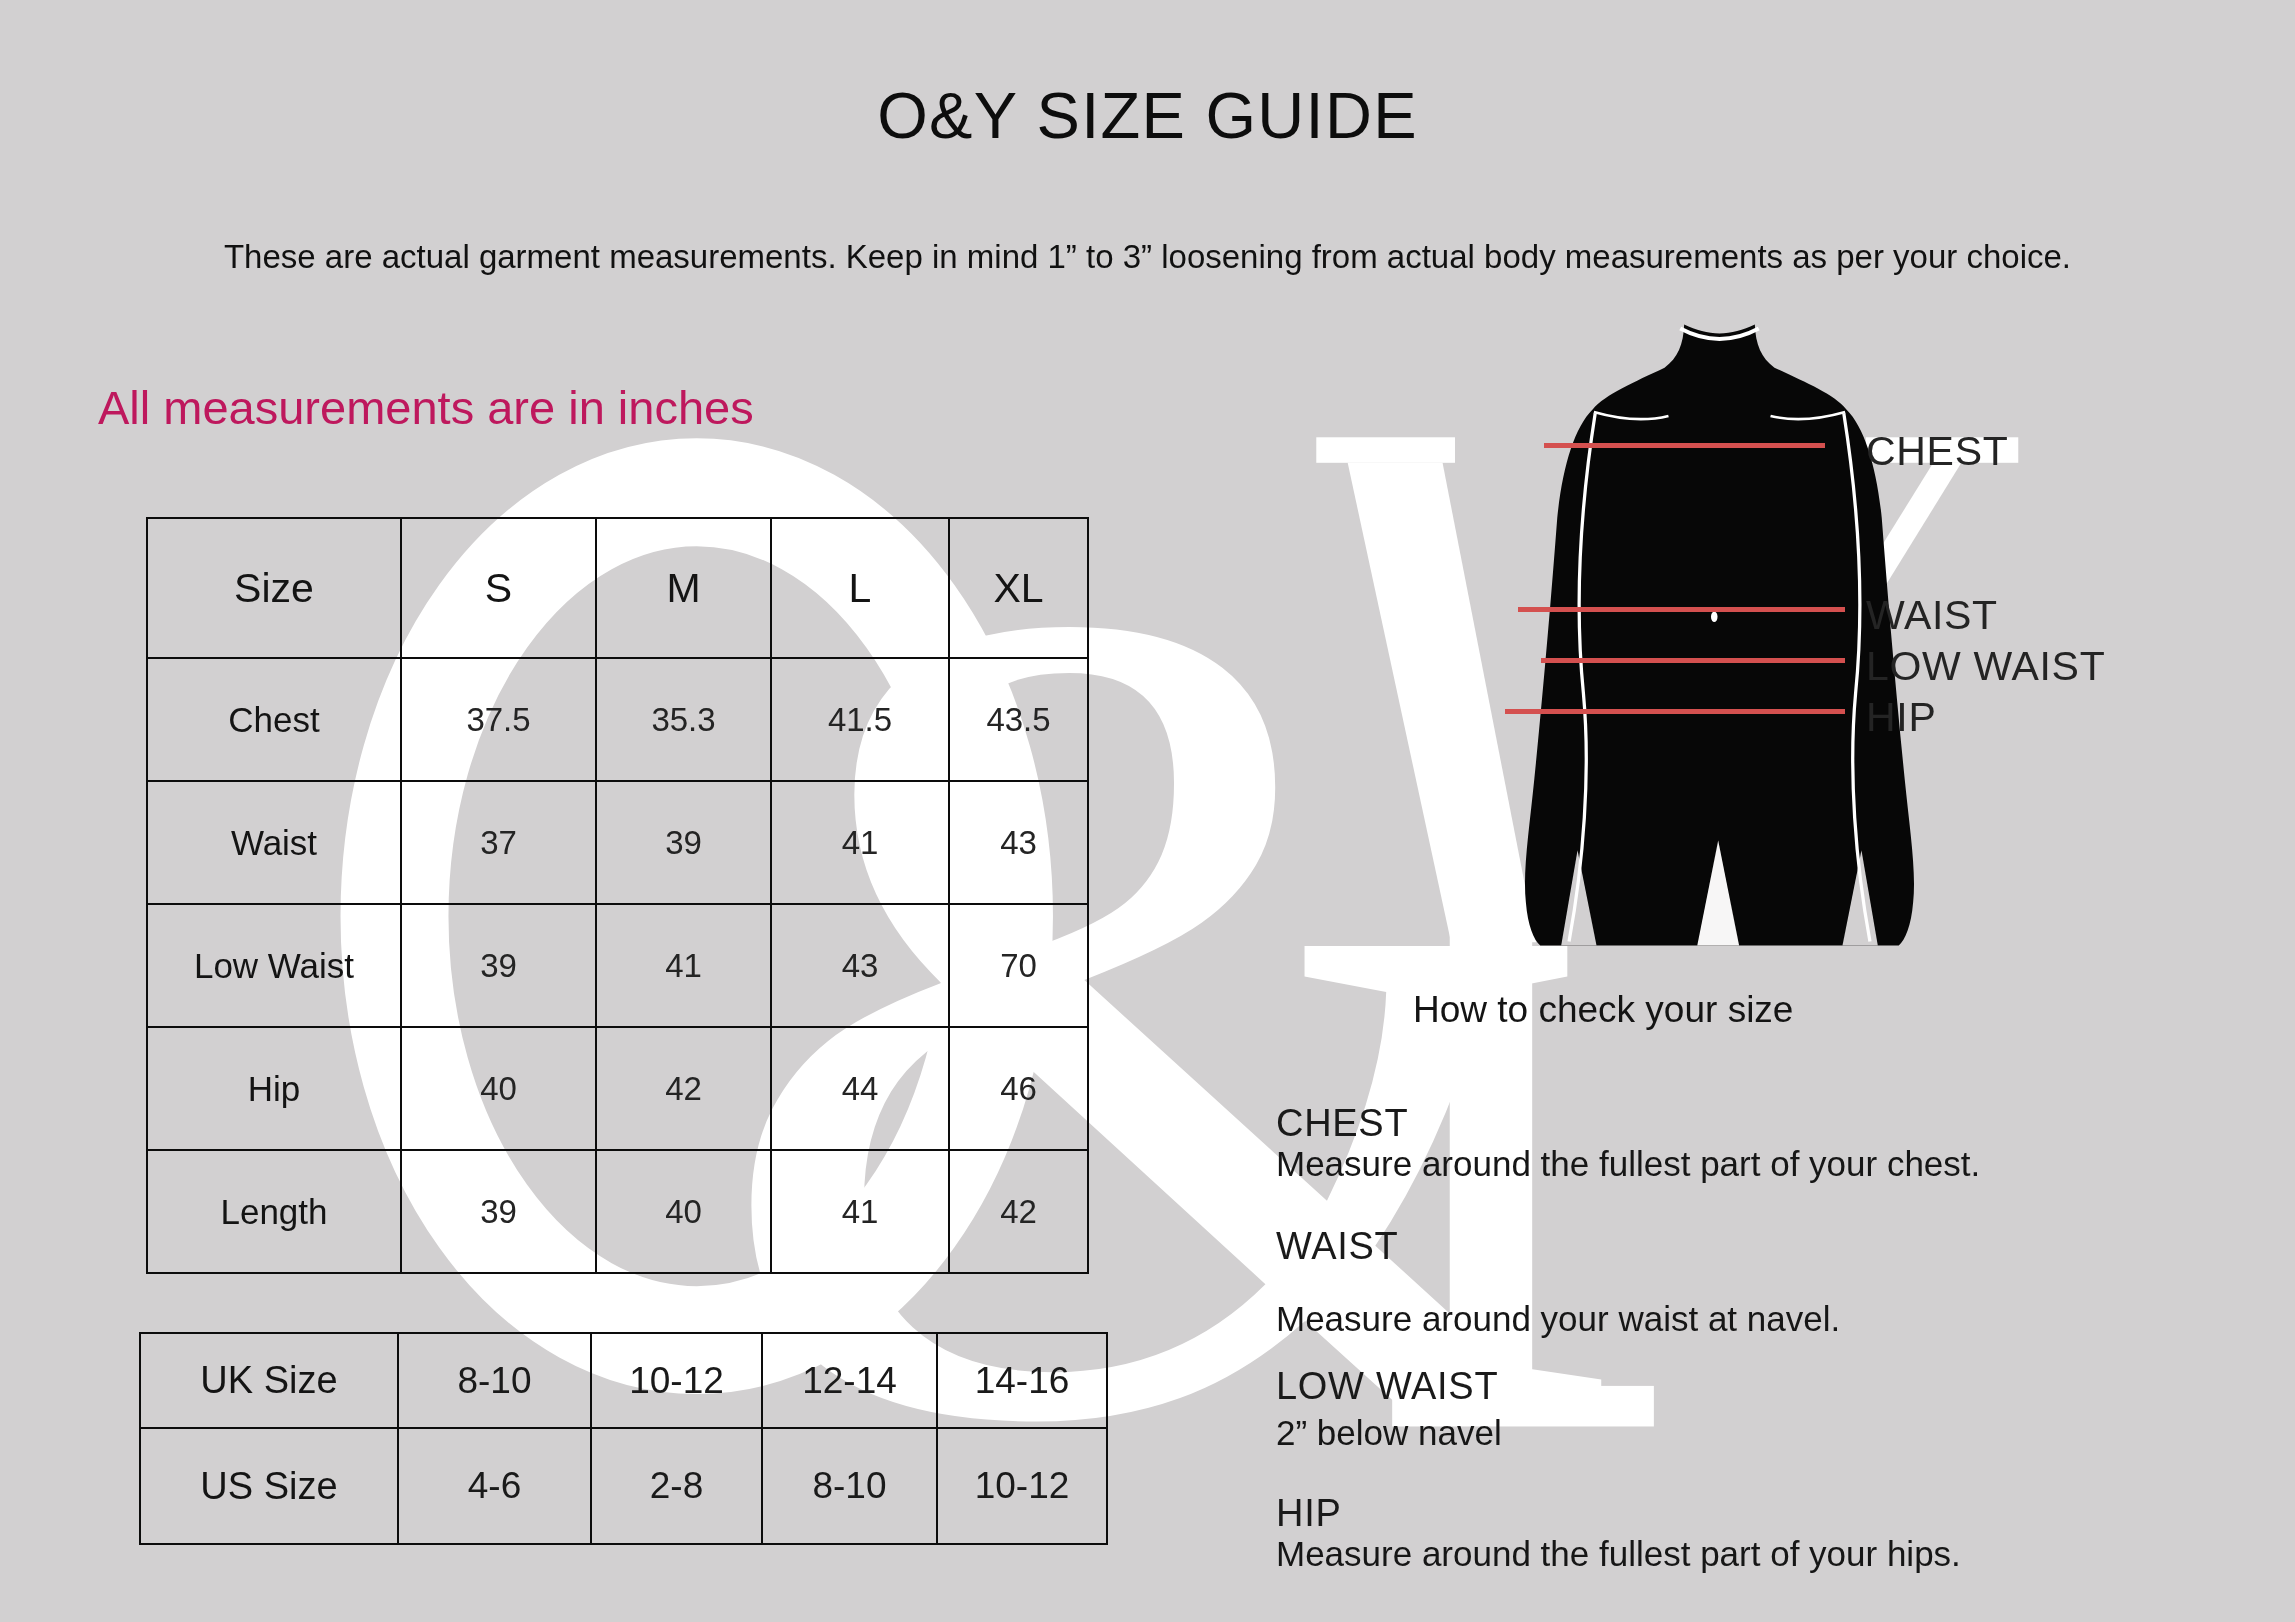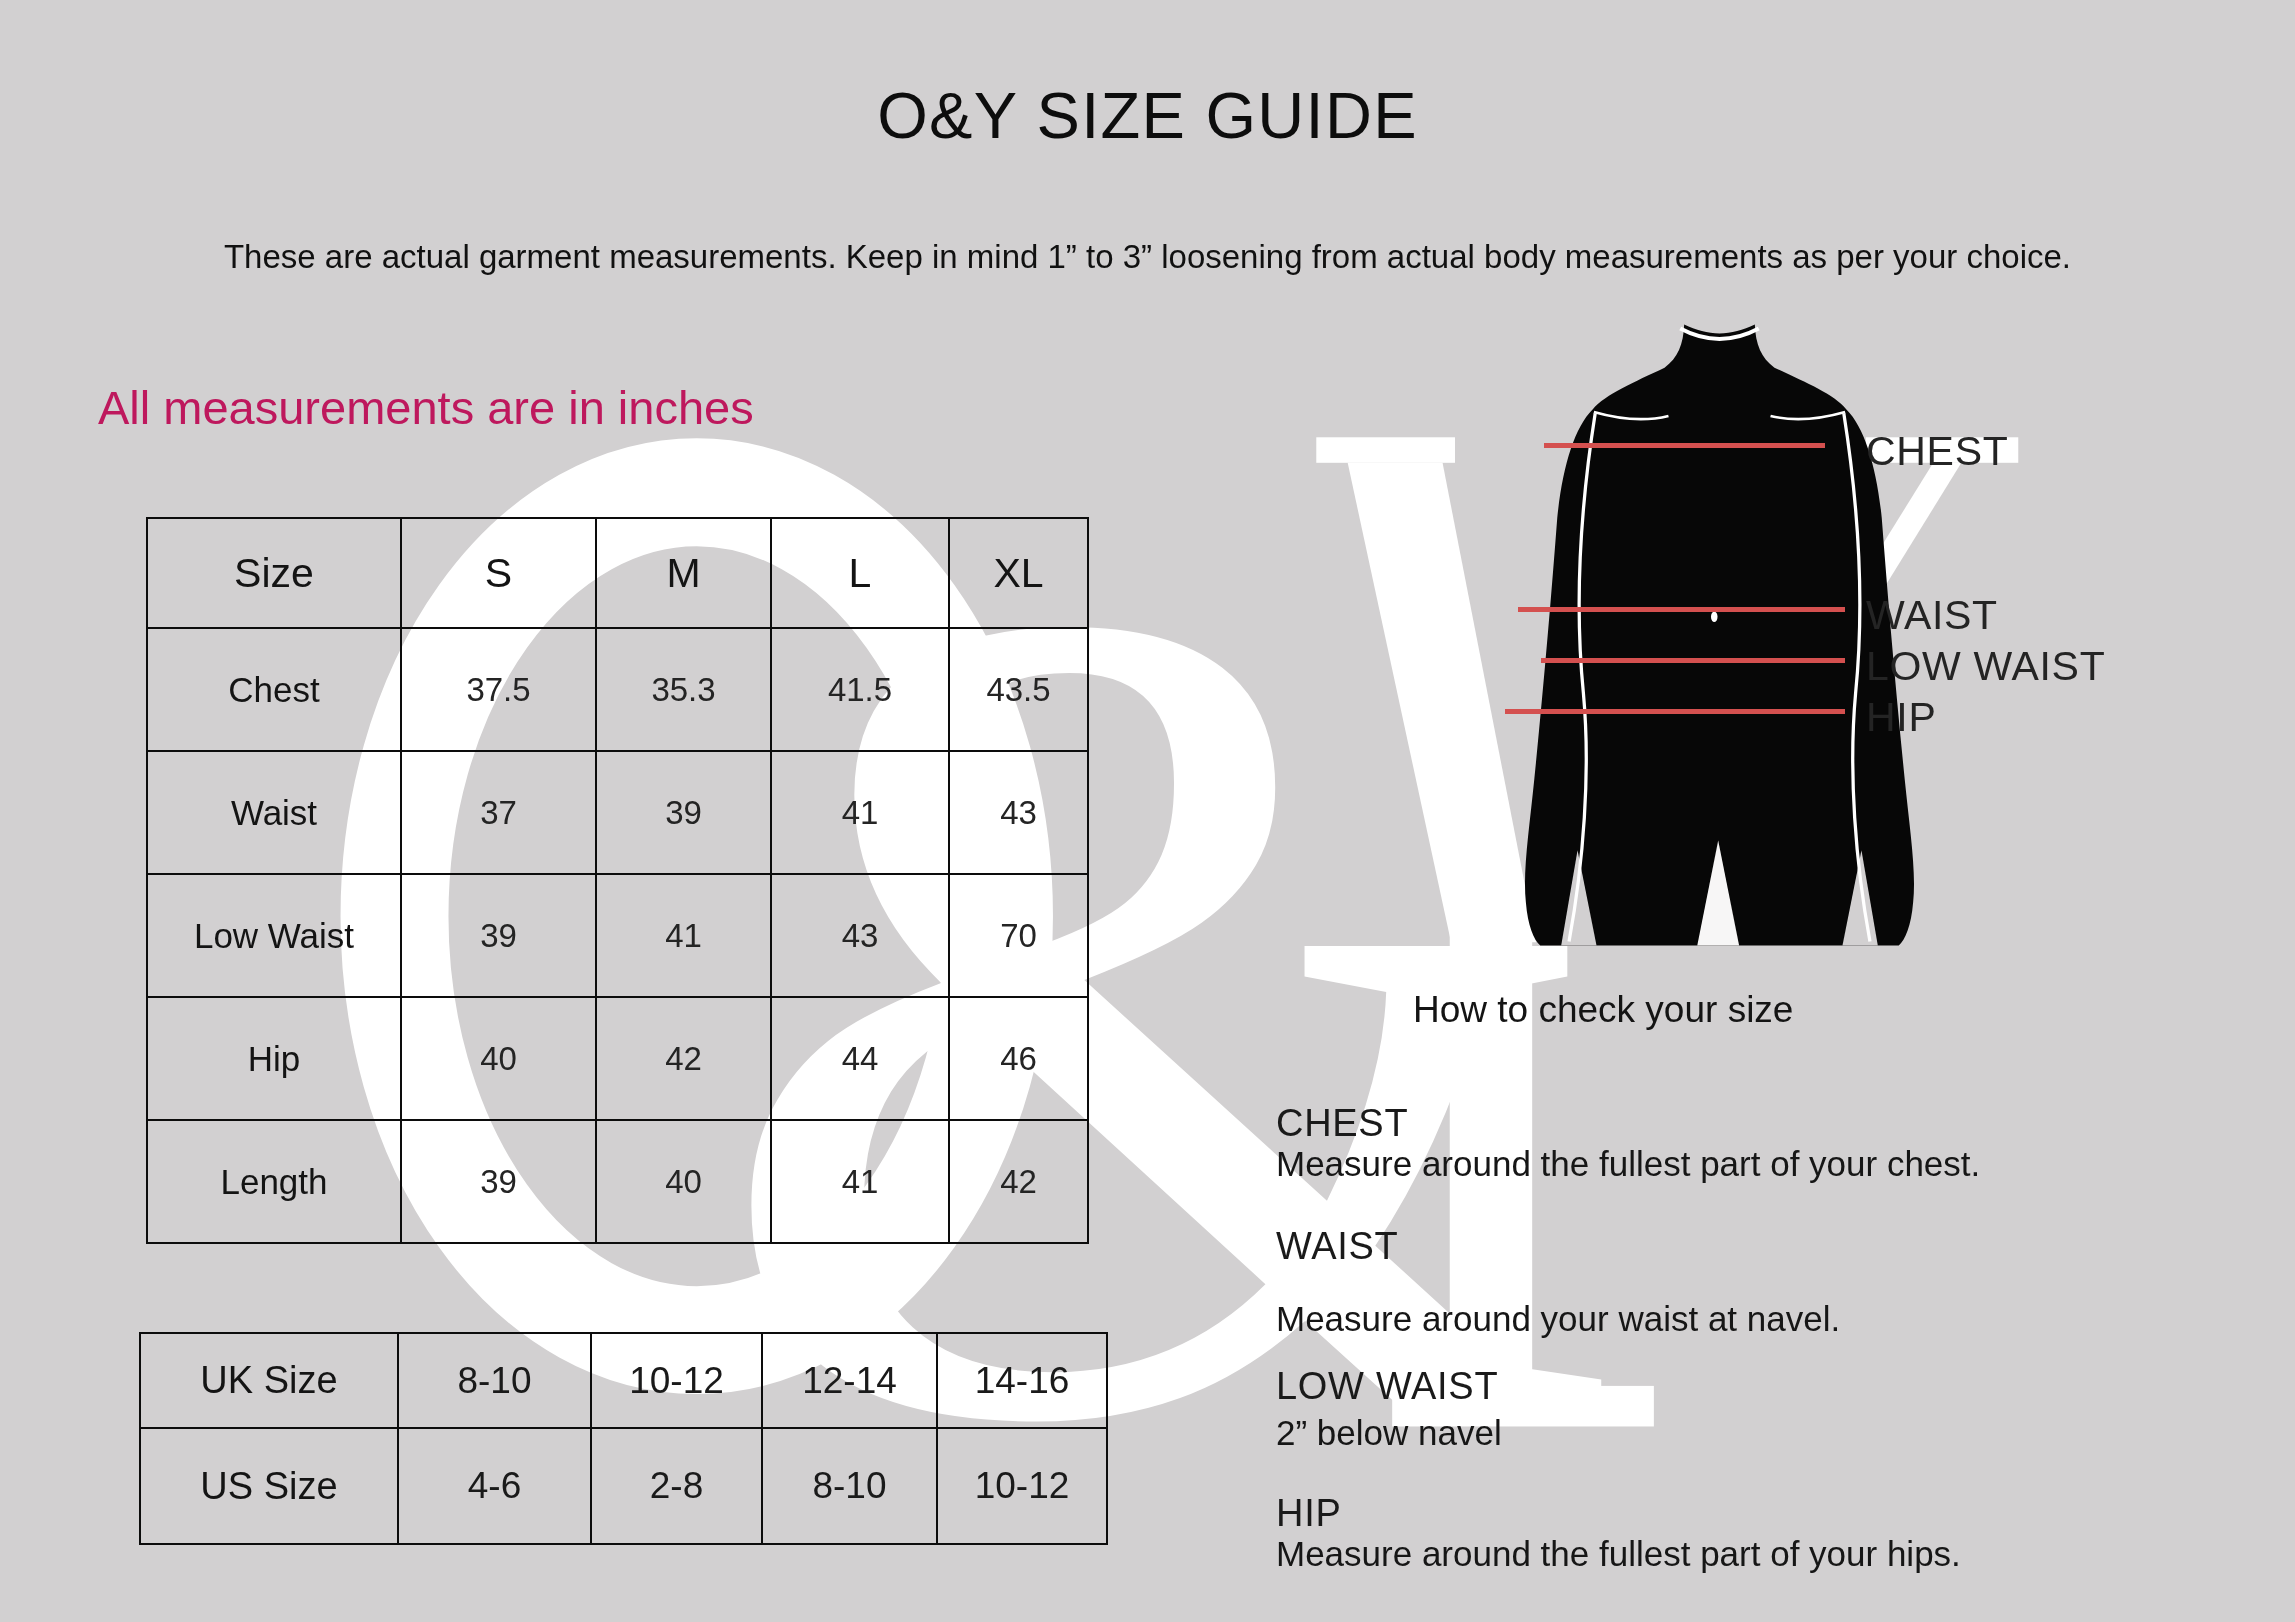--- a/index.html
+++ b/index.html
@@ -59,21 +59,21 @@
 
   <table class="abs size-table">
     <colgroup>
         <col style="width:254px">
         <col style="width:195px">
         <col style="width:175px">
         <col style="width:178px">
         <col style="width:139px">
       </colgroup>
     <tbody>
-        <tr style="height:110px">
+        <tr style="height:140px">
       <th>Size</th>
       <th>S</th>
       <th>M</th>
       <th>L</th>
       <th>XL</th>
     </tr>
     <tr style="height:123px">
       <td class="rowlab">Chest</td>
       <td class="val">37.5</td>
       <td class="val">35.3</td>

